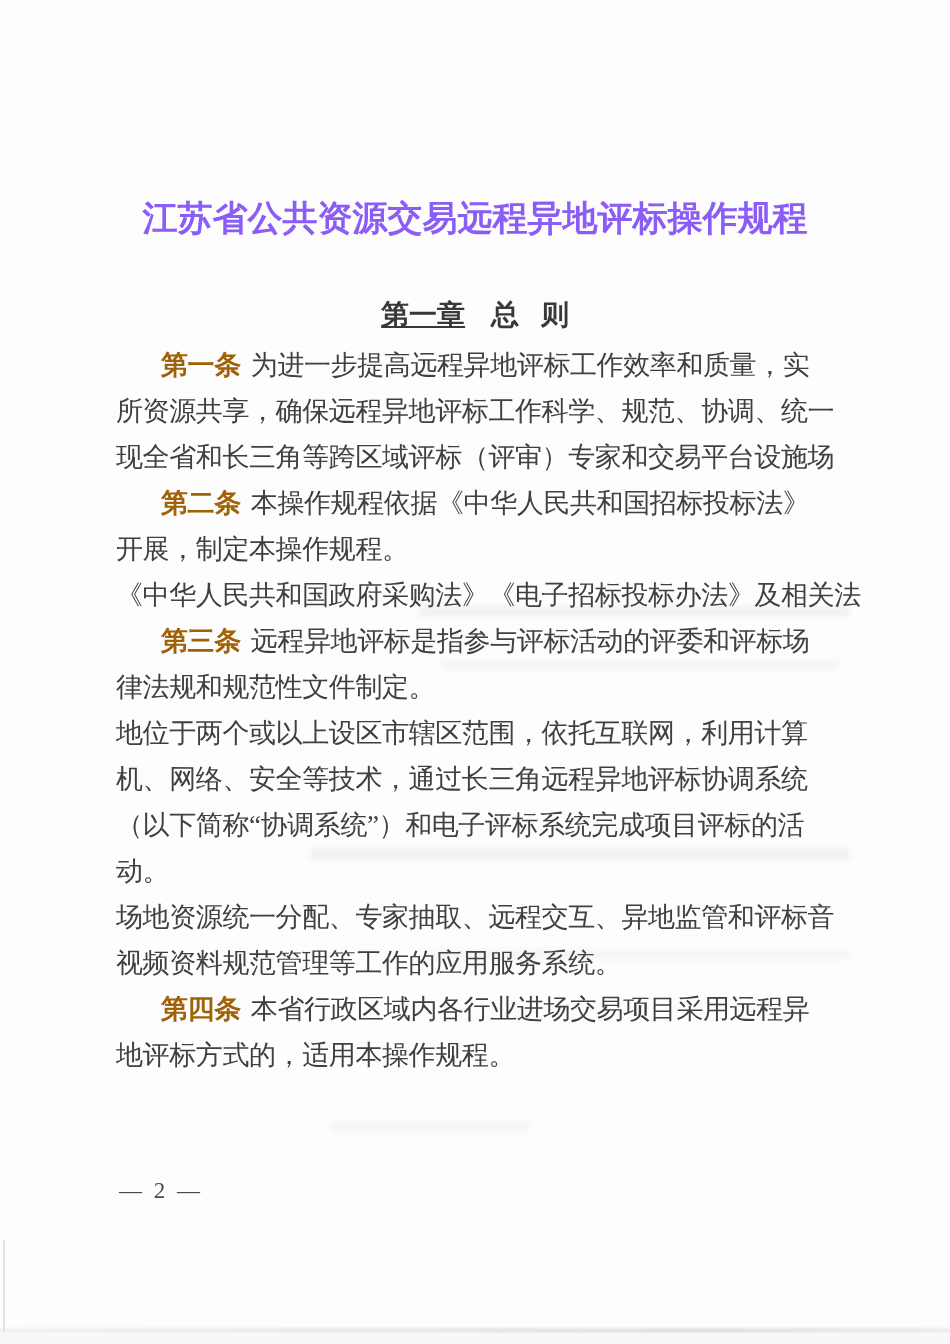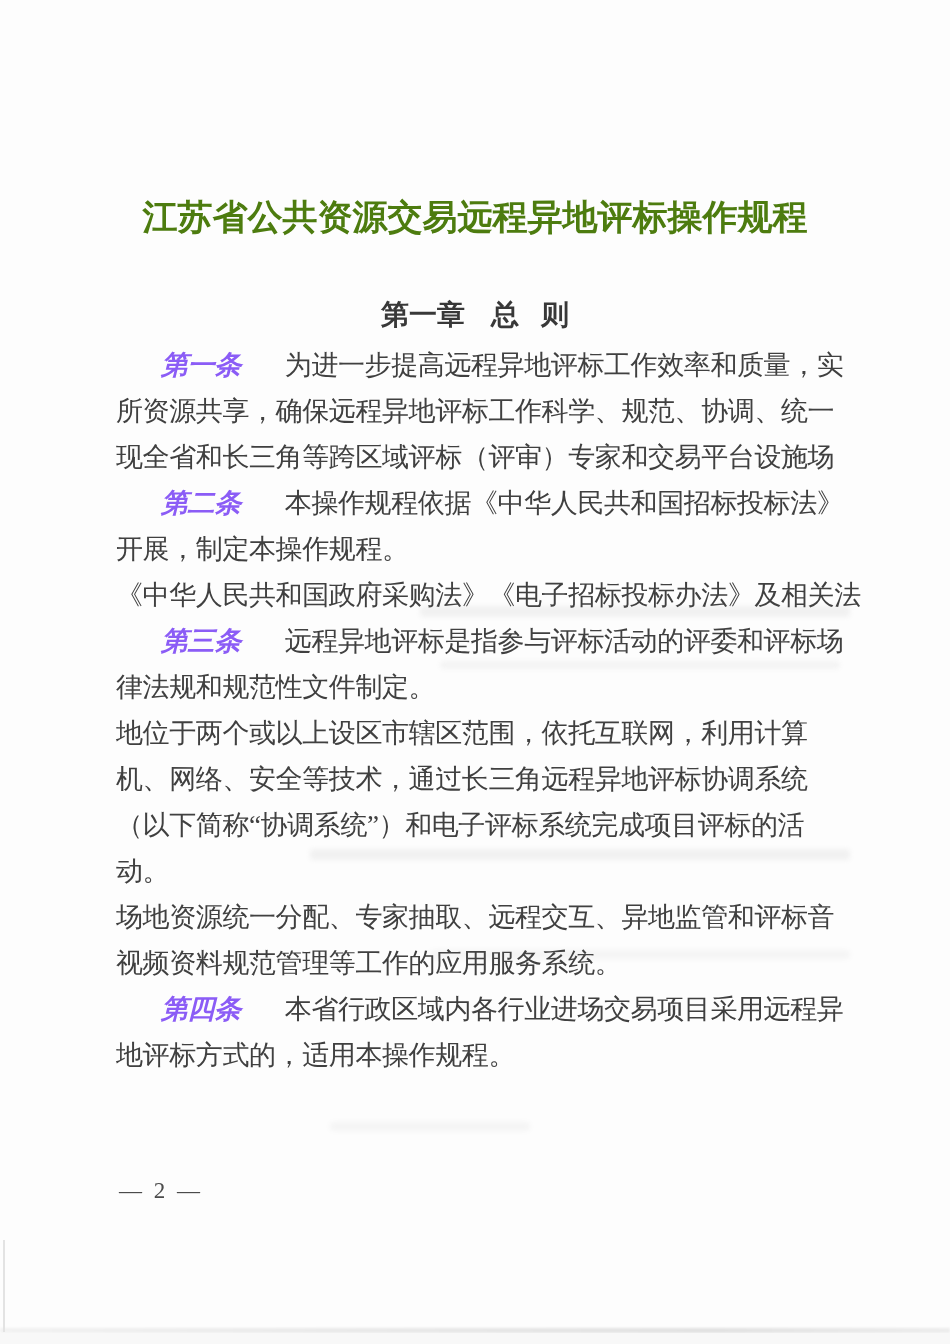--- a/index.html
+++ b/index.html
@@ -16,61 +16,60 @@
     background: #fdfdfd;
   }
   
   .doc-title {
     position: absolute;
     top: 196px; left: 0; right: 0;
     text-align: center;
     font-size: 35px;
     line-height: 44px;
     font-weight: 700;
-    color: #4d7c0f;
+    color: #8b5cf6;
     letter-spacing: 0px;
     white-space: nowrap;
-    font-family: Liberation Serif, serif;
+    font-family: Liberation Sans, sans-serif;
   }
   
   .chapter {
     position: absolute;
     top: 299px; left: 0; right: 0;
     text-align: center;
     font-size: 28px;
     line-height: 32px;
     font-weight: 700;
     color: #383838;
     white-space: nowrap;
     font-family: "Liberation Sans", "DejaVu Sans", sans-serif;
   }
-  .chapter .chapter-number { margin-right: 26px; }
+  .chapter .chapter-number { margin-right: 26px; text-decoration: underline; }
   .chapter .chapter-title { word-spacing: 14px; }
   
   .body-text {
     position: absolute;
     top: 342px; left: 116px;
     width: 740px;
   }
   .line {
     height: 46px;
     line-height: 46px;
     font-size: 27px;
     letter-spacing: -0.4px;
     white-space: nowrap;
     color: #404040;
   }
   .line.indent { padding-left: 45px; }
   .head {
     font-weight: 700;
-    color: #8b5cf6;
-    margin-right: 44px;
+    color: #a16207;
+    margin-right: 10px;
     font-family: "Liberation Sans", "DejaVu Sans", sans-serif;
     font-size: 27px;
-    font-style: italic;
   }
   .head:empty { display: none; }
   
   .page-number {
     position: absolute;
     top: 1178px; left: 119px;
     font-size: 23px;
     letter-spacing: 3px;
     color: #4b4b4b;
     white-space: nowrap;

